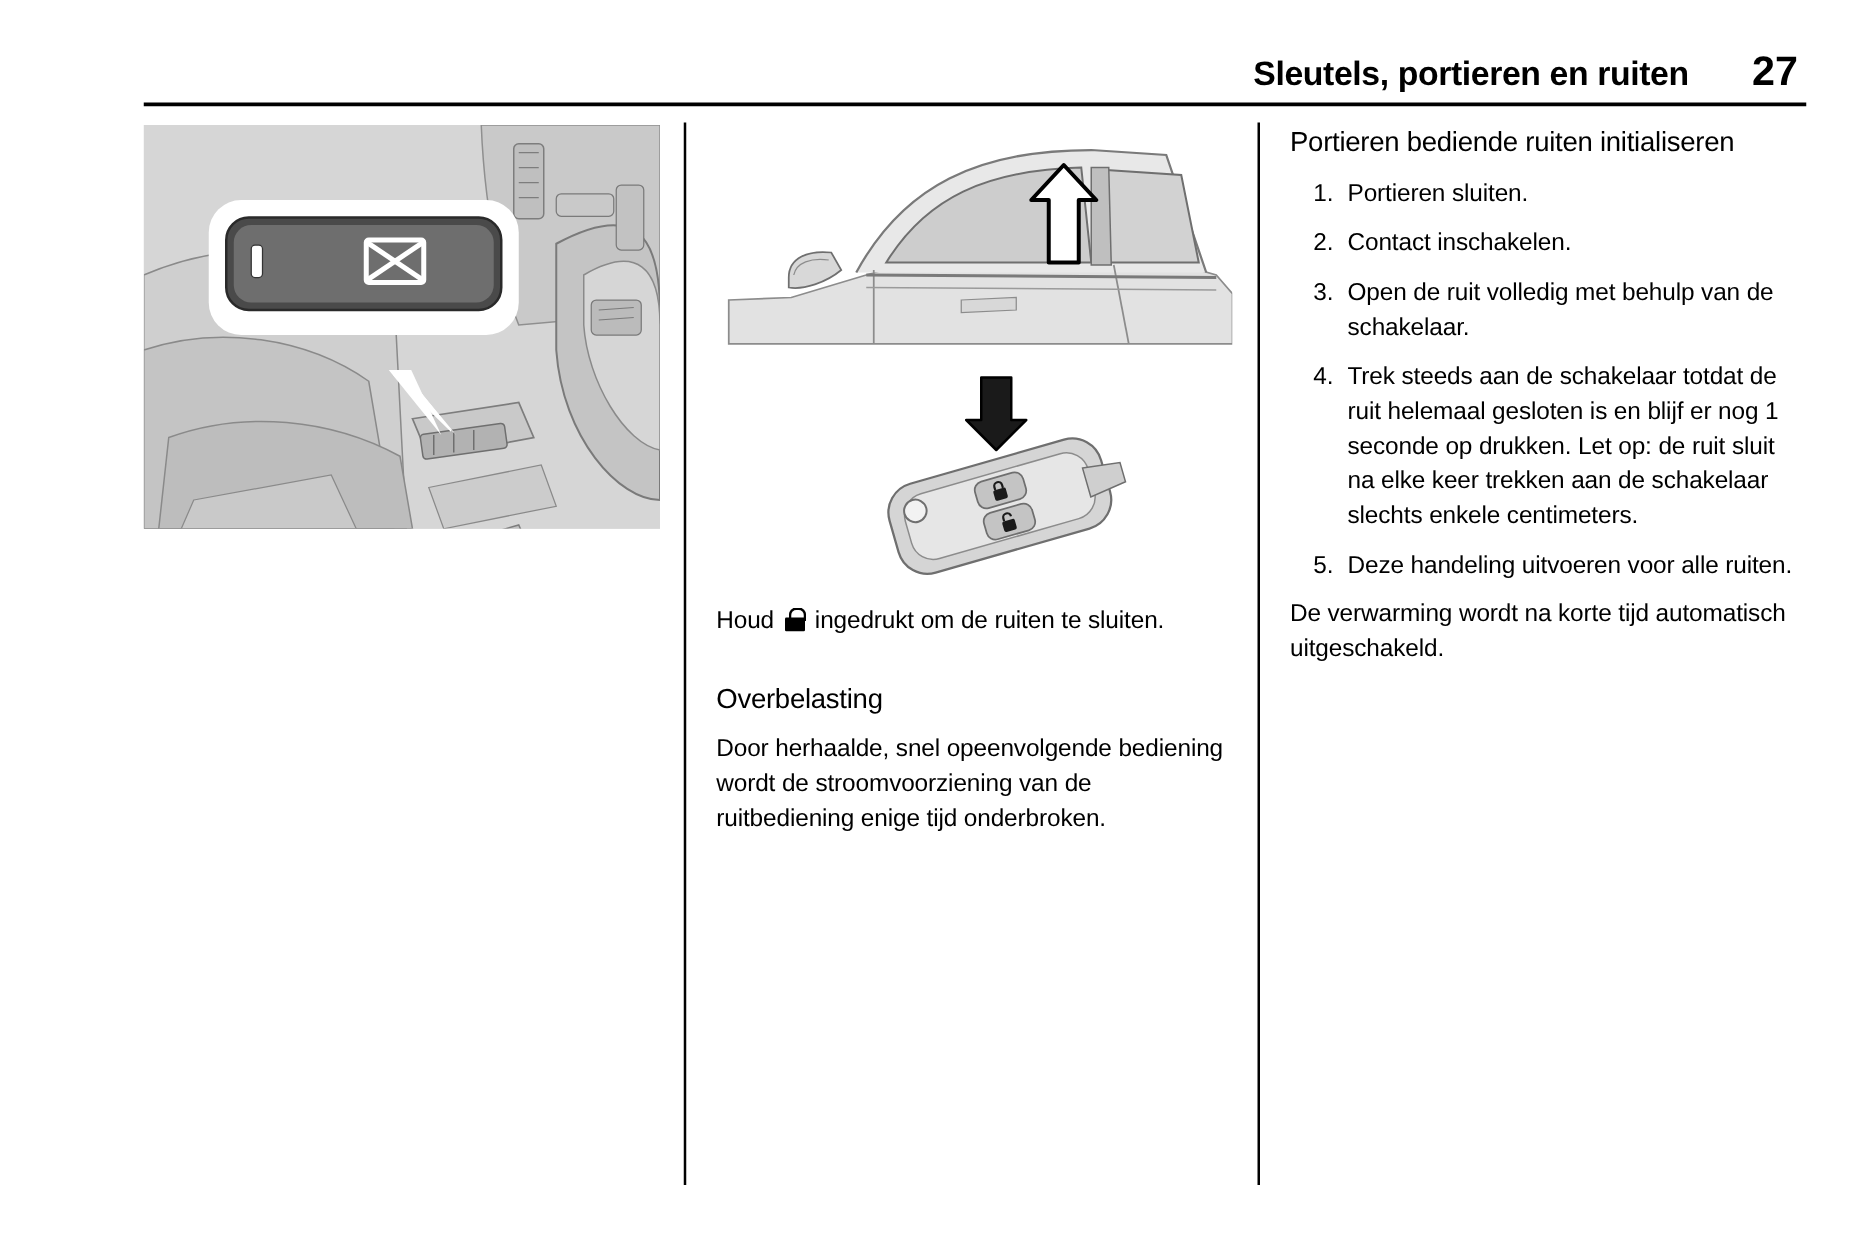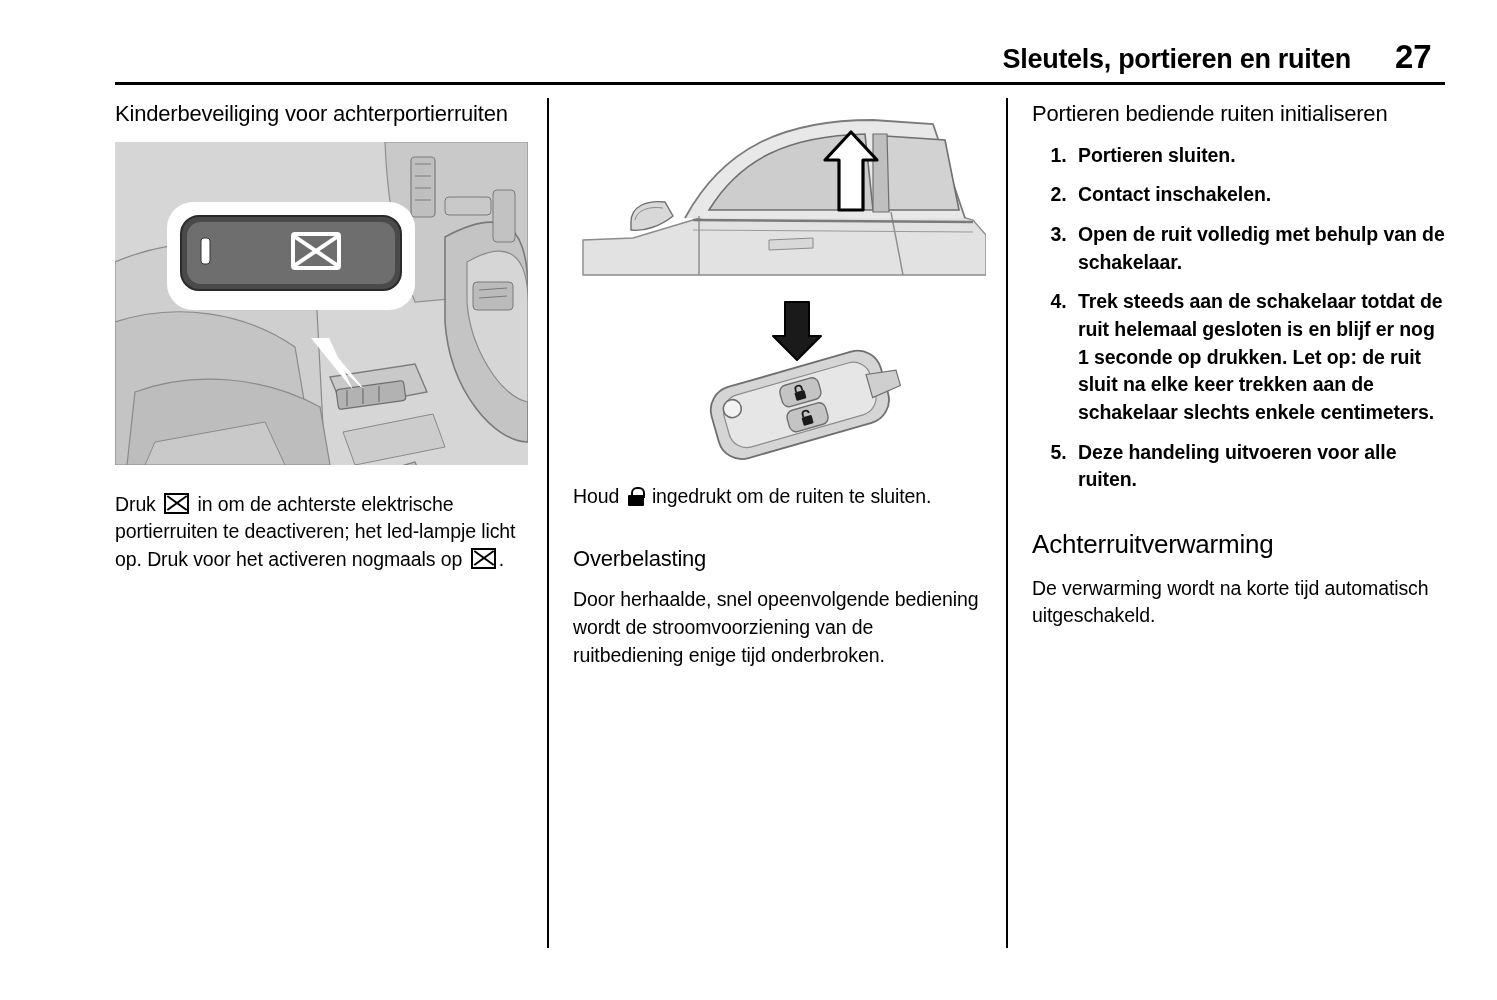--- a/index.html
+++ b/index.html
@@ -35,21 +35,21 @@
     font-size: 27px;
     font-weight: bold;
     letter-spacing: -0.3px;
     color: #000;
   }
   .header-pageno {
     font-size: 33px;
     font-weight: bold;
     margin-left: 44px;
     width: 50px;
-    text-align: left;
+    text-align: center;
   }
   .header-rule {
     position: absolute;
     left: 115px;
     top: 82px;
     width: 1330px;
     height: 3px;
     background: #000;
   }
   
@@ -93,21 +93,20 @@
   ol.steps {
     margin: 4px 0 0 0;
     padding-left: 40px;
     font-size: 19.5px;
     line-height: 1.42;
   }
   ol.steps li {
     margin-bottom: 12px;
     padding-left: 6px;
     letter-spacing: -0.1px;
-    font-weight: bold;
   }
   
   .figure {
     background: #d9d9d9;
     position: relative;
     overflow: hidden;
   }
   .fig1 {
     width: 413px;
     height: 323px;
@@ -200,21 +199,20 @@
   <div class="header">
     <div class="header-title">Sleutels, portieren en ruiten</div>
     <div class="header-pageno">27</div>
   </div>
   <div class="header-rule"></div>
 
   <div class="divider div1"></div>
   <div class="divider div2"></div>
 
   <div class="col col1">
-    <h2 class="sec">Kinderbeveiliging voor achterportierruiten</h2>
 
     <div class="figure fig1">
       <svg viewBox="0 0 413 323" width="413" height="323">
         <rect x="0" y="0" width="413" height="323" fill="#d6d6d6"></rect>
 
         <path d="M0 0 H413 V323 H0 Z" fill="#d6d6d6"></path>
         <path d="M0 120 C70 90 150 95 200 130 L210 323 H0 Z" fill="#cfcfcf" stroke="#8a8a8a" stroke-width="1.2"></path>
         <path d="M0 180 C60 160 130 170 180 205 L200 323 H0 Z" fill="#c4c4c4" stroke="#8a8a8a" stroke-width="1.2"></path>
 
         <path d="M20 250 C80 228 150 235 205 265 L215 323 H12 Z" fill="#bdbdbd" stroke="#8a8a8a" stroke-width="1.2"></path>
@@ -260,26 +258,20 @@
 
           <g>
             <rect x="178" y="92" width="46" height="34" rx="2" fill="none" stroke="#ffffff" stroke-width="4"></rect>
             <line x1="174" y1="109" x2="228" y2="109" stroke="#ffffff" stroke-width="4" transform="rotate(34 201 109)"></line>
             <line x1="174" y1="109" x2="228" y2="109" stroke="#ffffff" stroke-width="4" transform="rotate(-34 201 109)"></line>
           </g>
         </g>
       </svg>
     </div>
 
-    <p class="body">
-      <span>Druk</span>
-      <span class="icon-win"></span>
-      <span>in om de achterste elektrische portierruiten te deactiveren; het led-lampje licht op. Druk voor het activeren nogmaals op</span>
-      <span class="icon-win"></span><span>.</span>
-    </p>
 
   </div>
 
   <div class="col col2">
 
     <div class="figure fig2">
       <svg viewBox="0 0 413 200" width="413" height="200">
         <rect x="0" y="0" width="413" height="200" fill="#ffffff"></rect>
 
         <path d="M10 140 L60 138 L120 120 L170 105 L240 95 L330 100 L400 120 L413 135 L413 175 L10 175 Z" fill="#e2e2e2" stroke="#8c8c8c" stroke-width="1.4"></path>
@@ -353,17 +345,16 @@
     <h2 class="sec">Portieren bediende ruiten initialiseren</h2>
 
     <ol class="steps">
       <li>Portieren sluiten.</li>
       <li>Contact inschakelen.</li>
       <li>Open de ruit volledig met behulp van de schakelaar.</li>
       <li>Trek steeds aan de schakelaar totdat de ruit helemaal gesloten is en blijf er nog 1 seconde op drukken. Let op: de ruit sluit na elke keer trekken aan de schakelaar slechts enkele centimeters.</li>
       <li>Deze handeling uitvoeren voor alle ruiten.</li>
     </ol>
 
-    <h2 class="sec big" style="margin-top:34px;">Achterruitverwarming</h2>
     <p class="body">De verwarming wordt na korte tijd automatisch uitgeschakeld.</p>
   </div>
 
 </div>
 
 </body></html>

